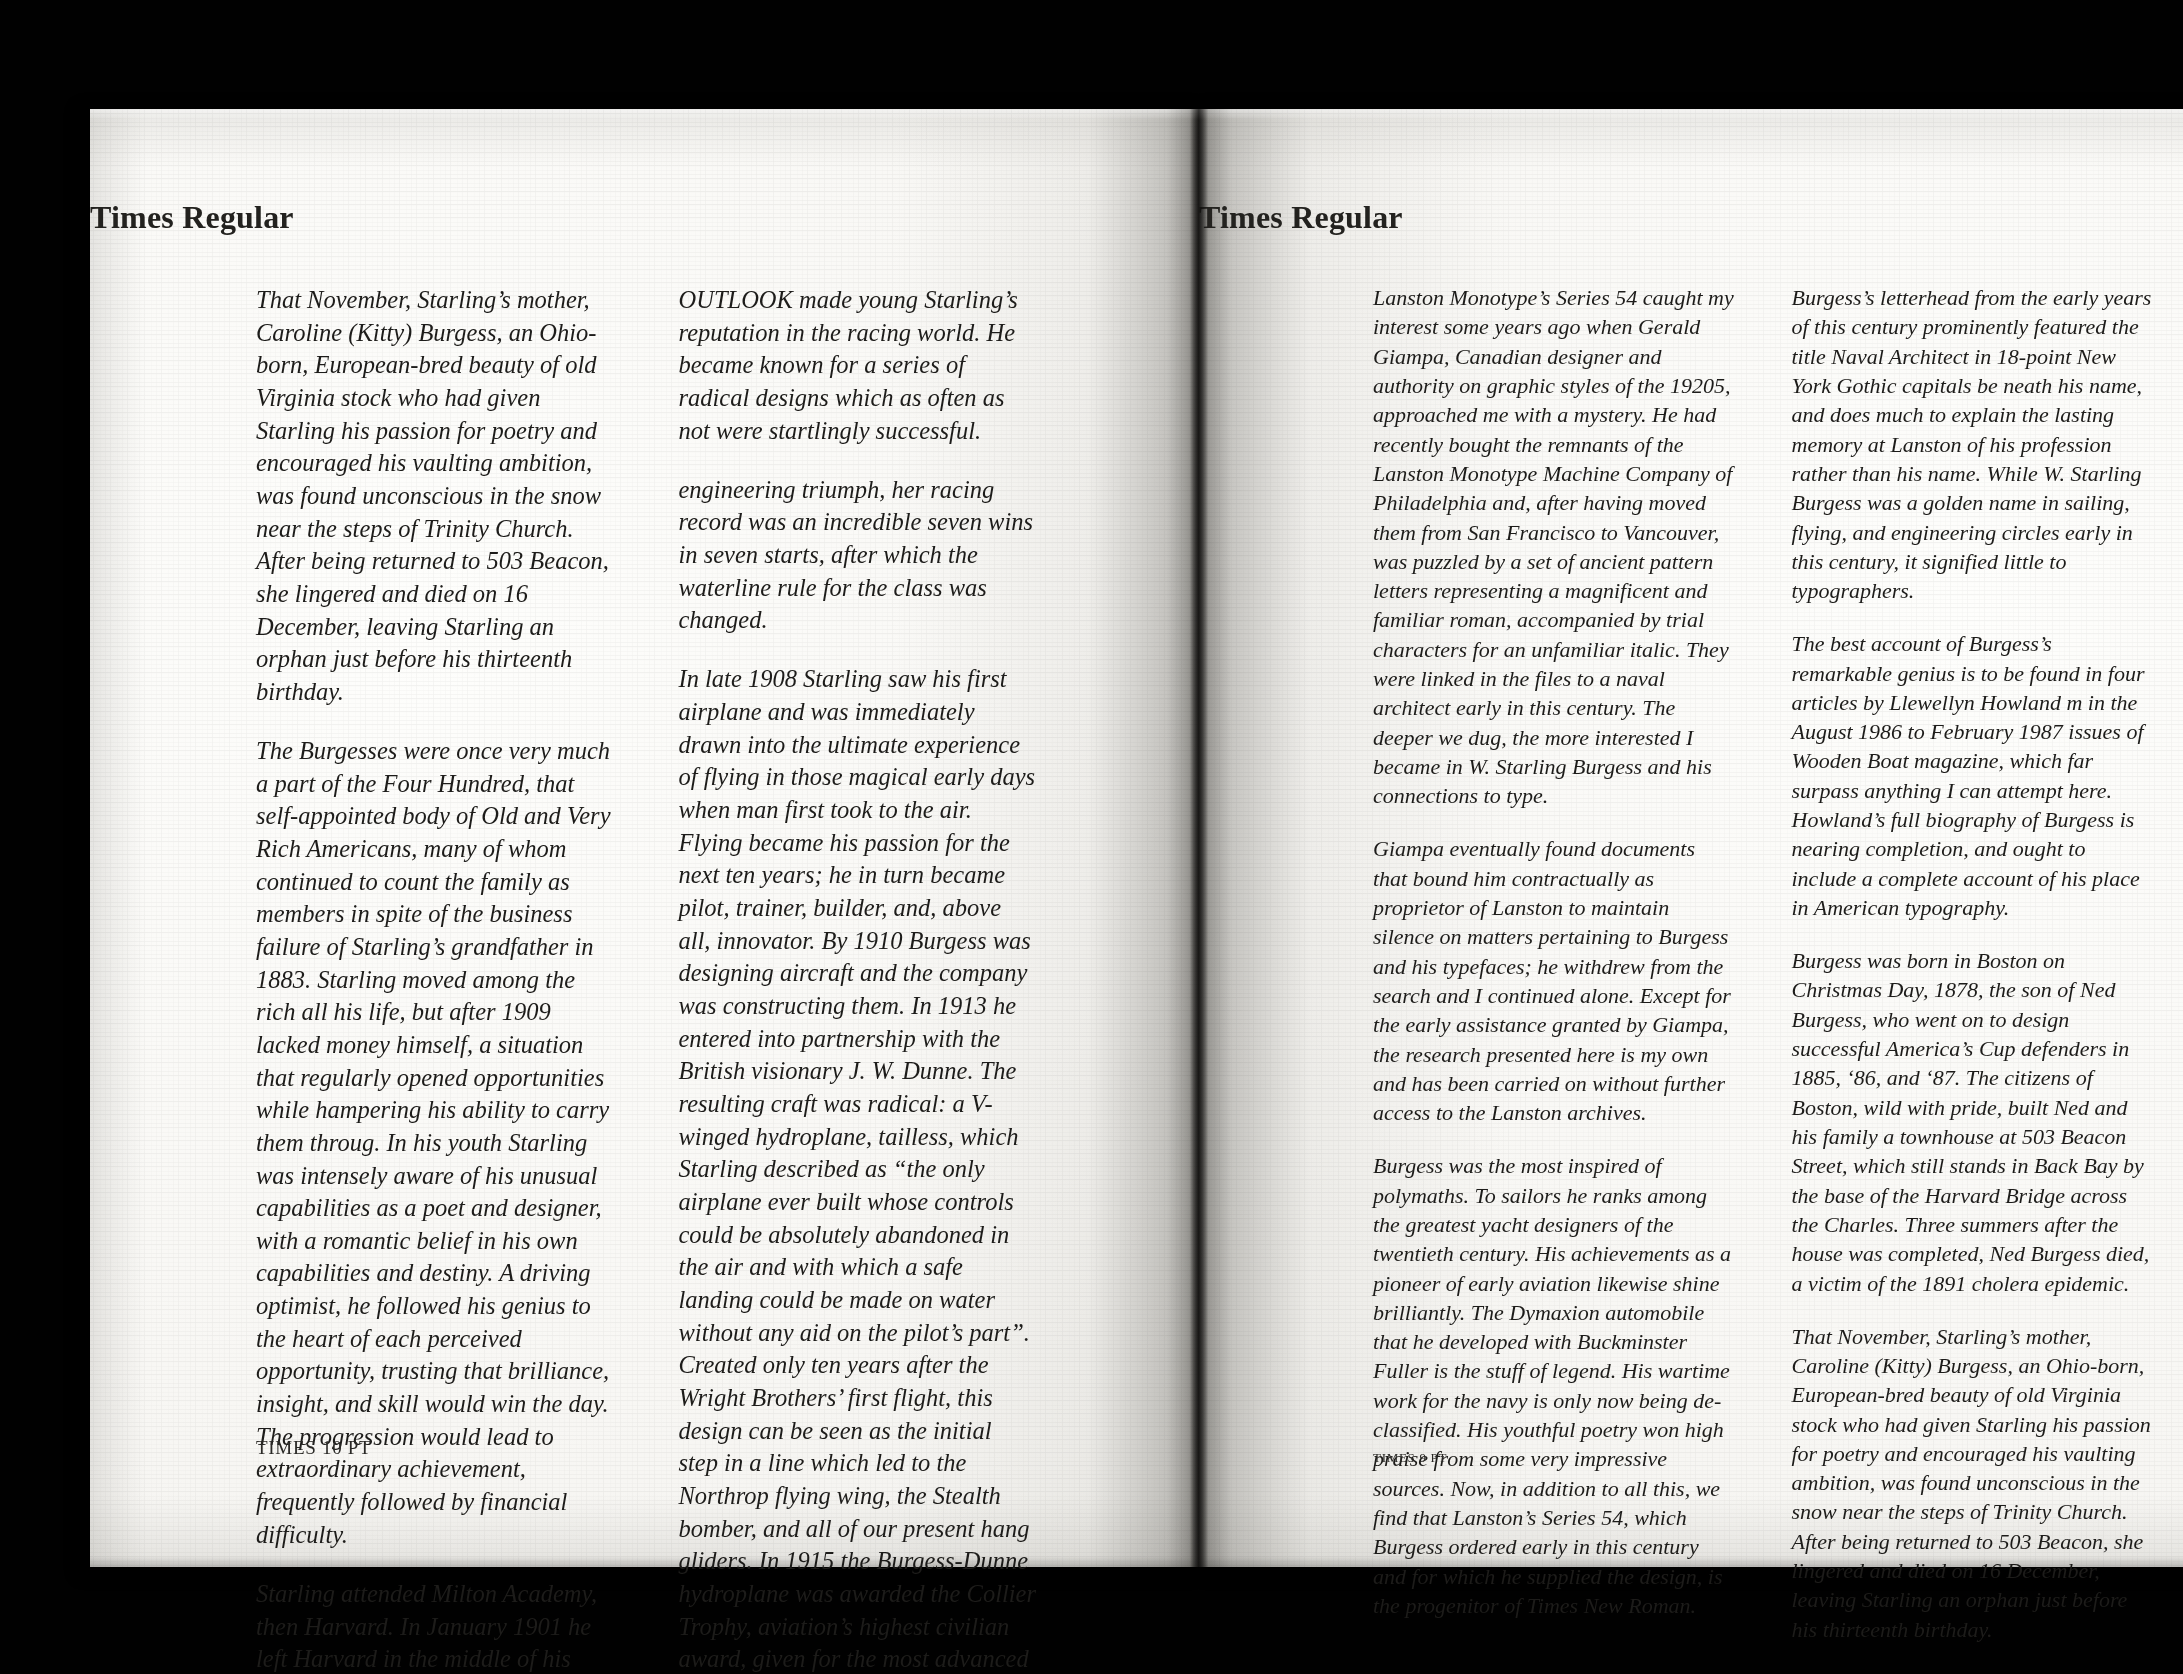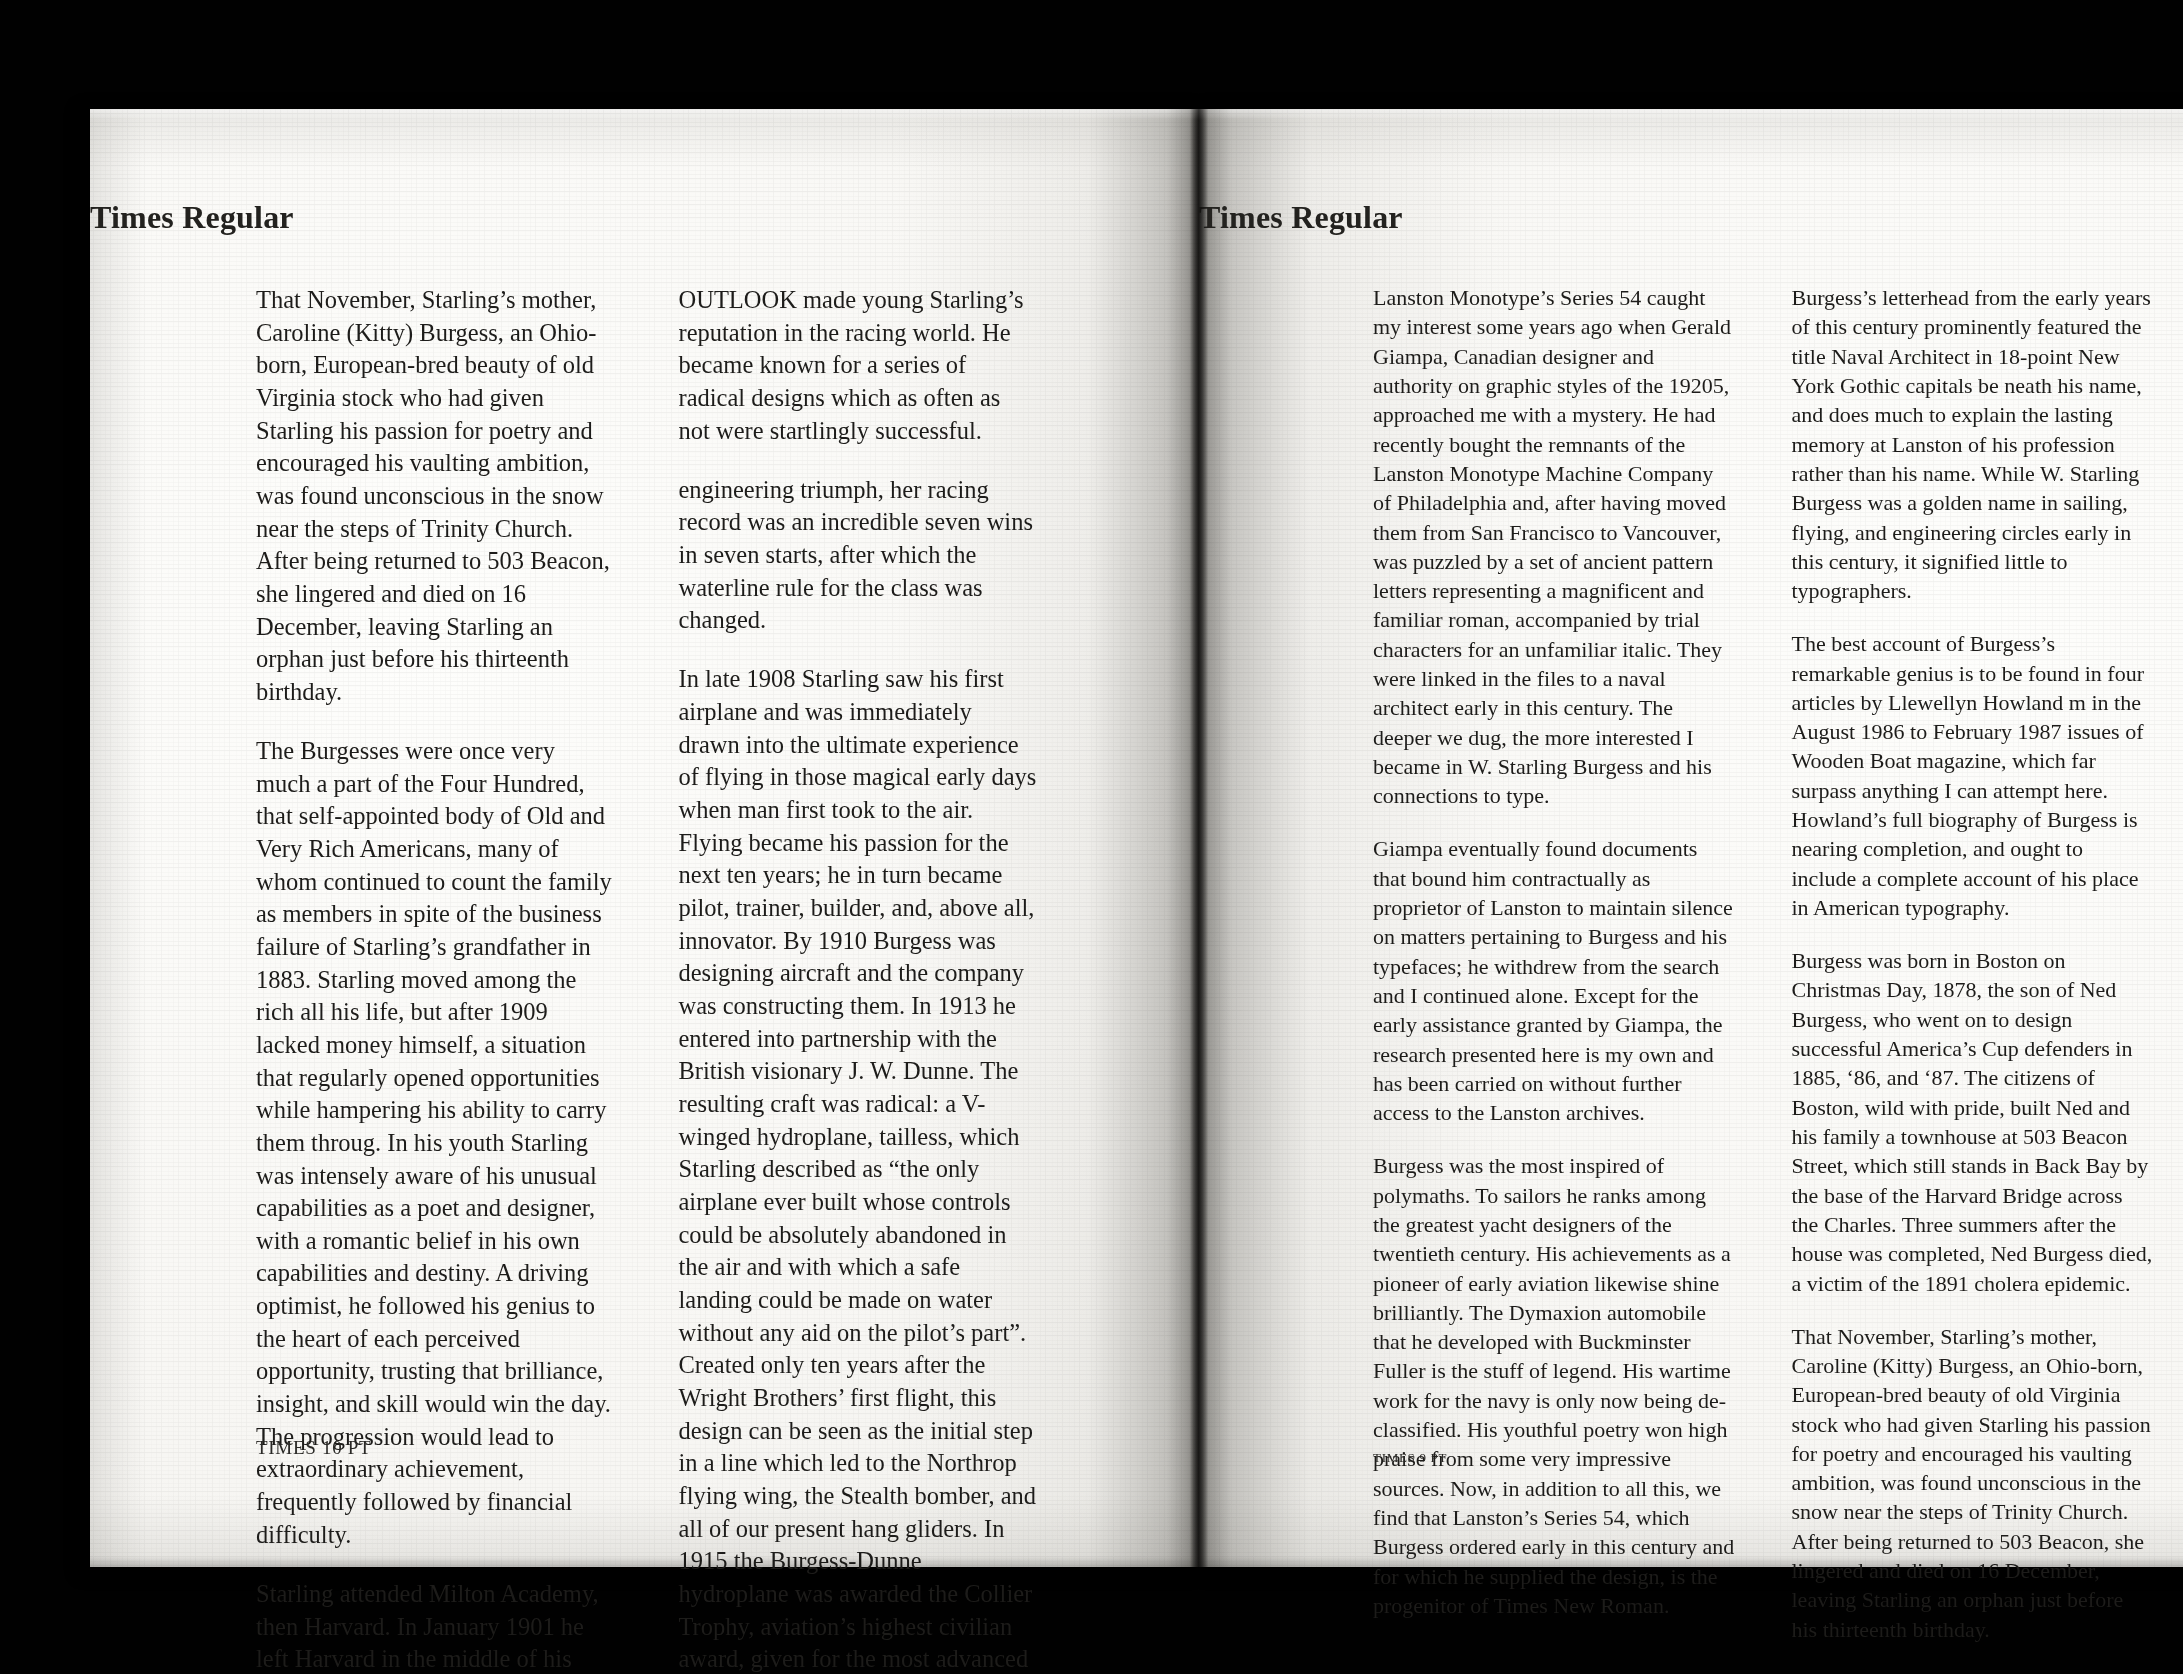--- a/index.html
+++ b/index.html
@@ -106,21 +106,21 @@
   }
   .page.right .cols{
     left:174px; top:174px; right:155px;
     gap:57px;
   }
   .col{ flex:1 1 0; min-width:0; }
 
   .page.left .col{ font-size:24.5px; line-height:1.333; }
   .page.right .col{ font-size:22px; line-height:1.333; }
 
-  .col p{ margin:0 0 1.08em 0; text-align:left; hyphens:none; }
+  .col p{ margin:0 0 1.08em 0; text-align:left; hyphens:none;font-style:italic; }
   .col p:last-child{ margin-bottom:0; }
   .col p.head{ text-transform:none; }
 
   .folio{
     position:absolute;
     color:#2a2926;
     letter-spacing:0.7px;
   }
   .page.left .folio{ left:166px; bottom:108px; font-size:19px; }
   .page.right .folio{ left:174px; bottom:101px; font-size:13px; }

